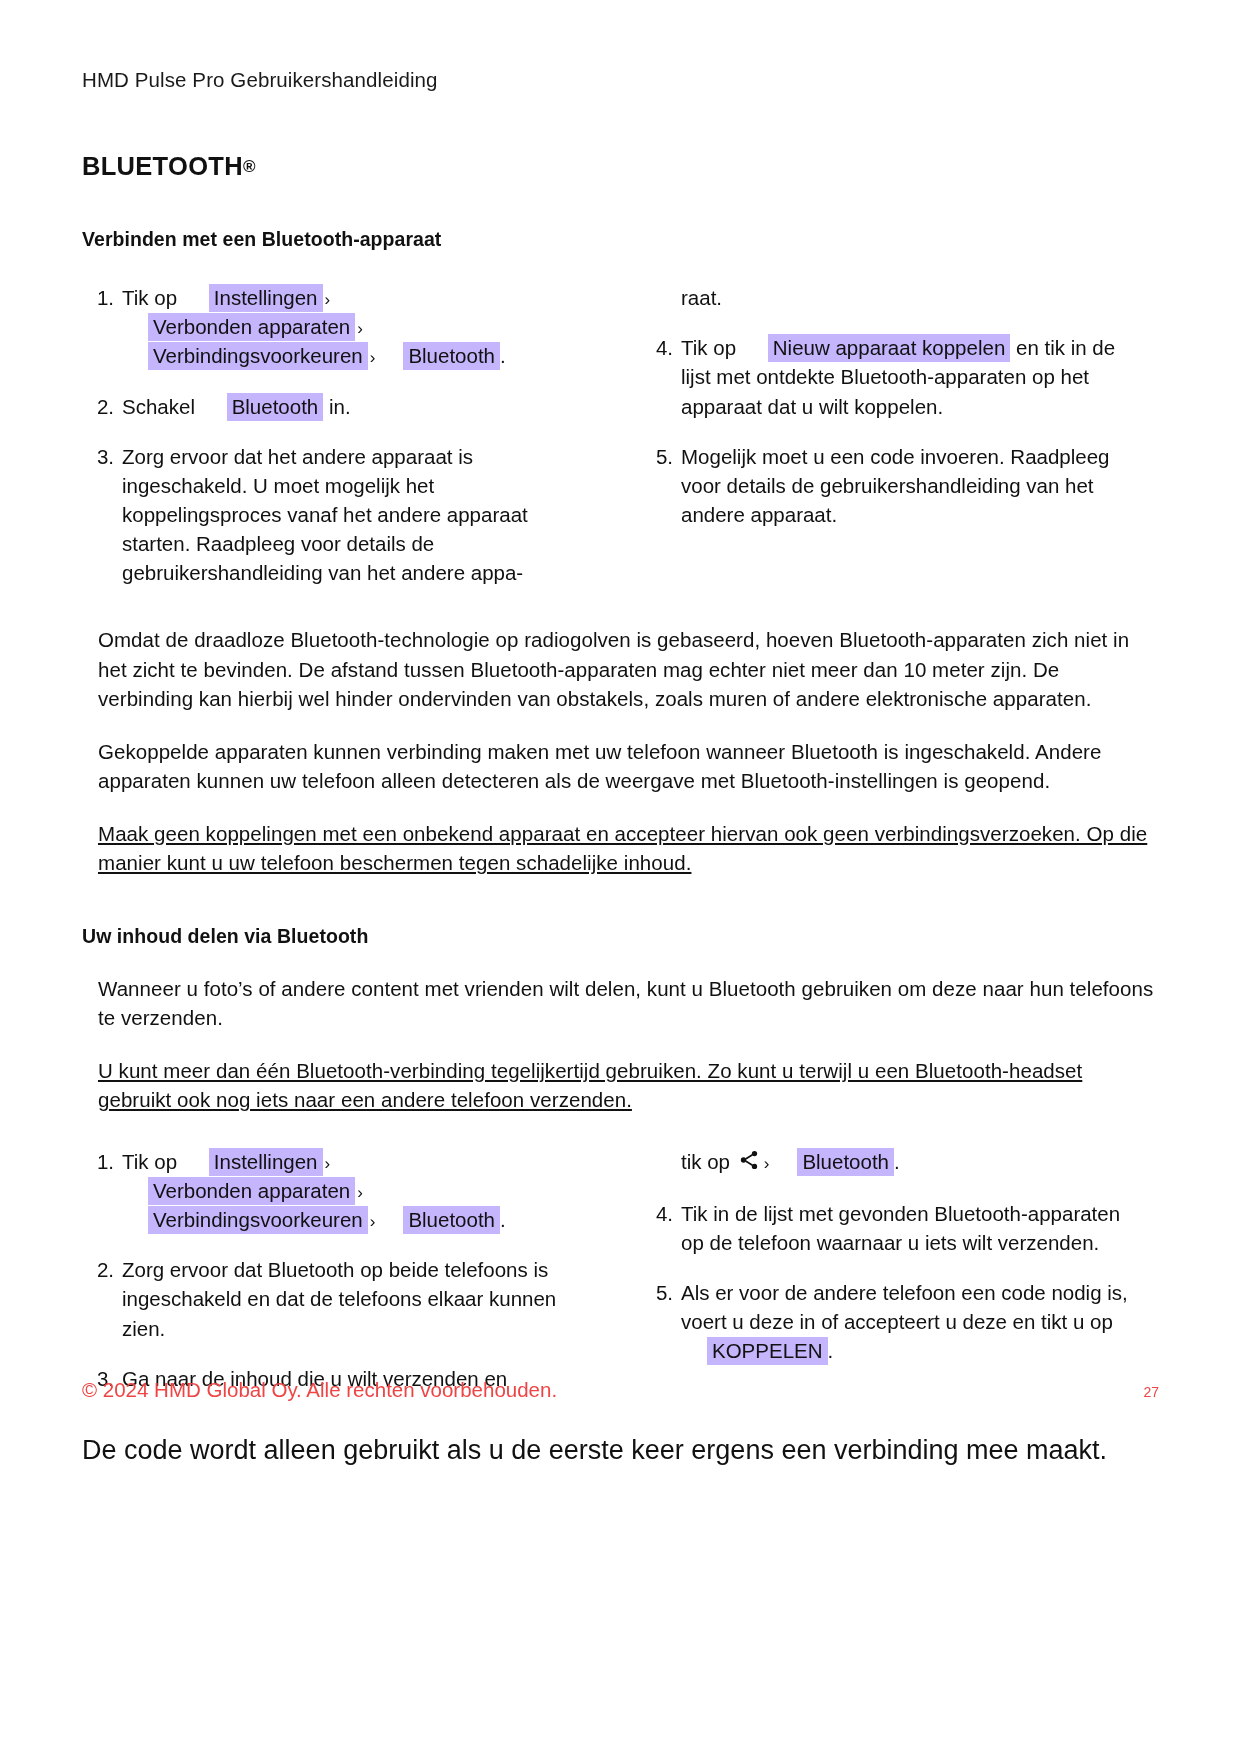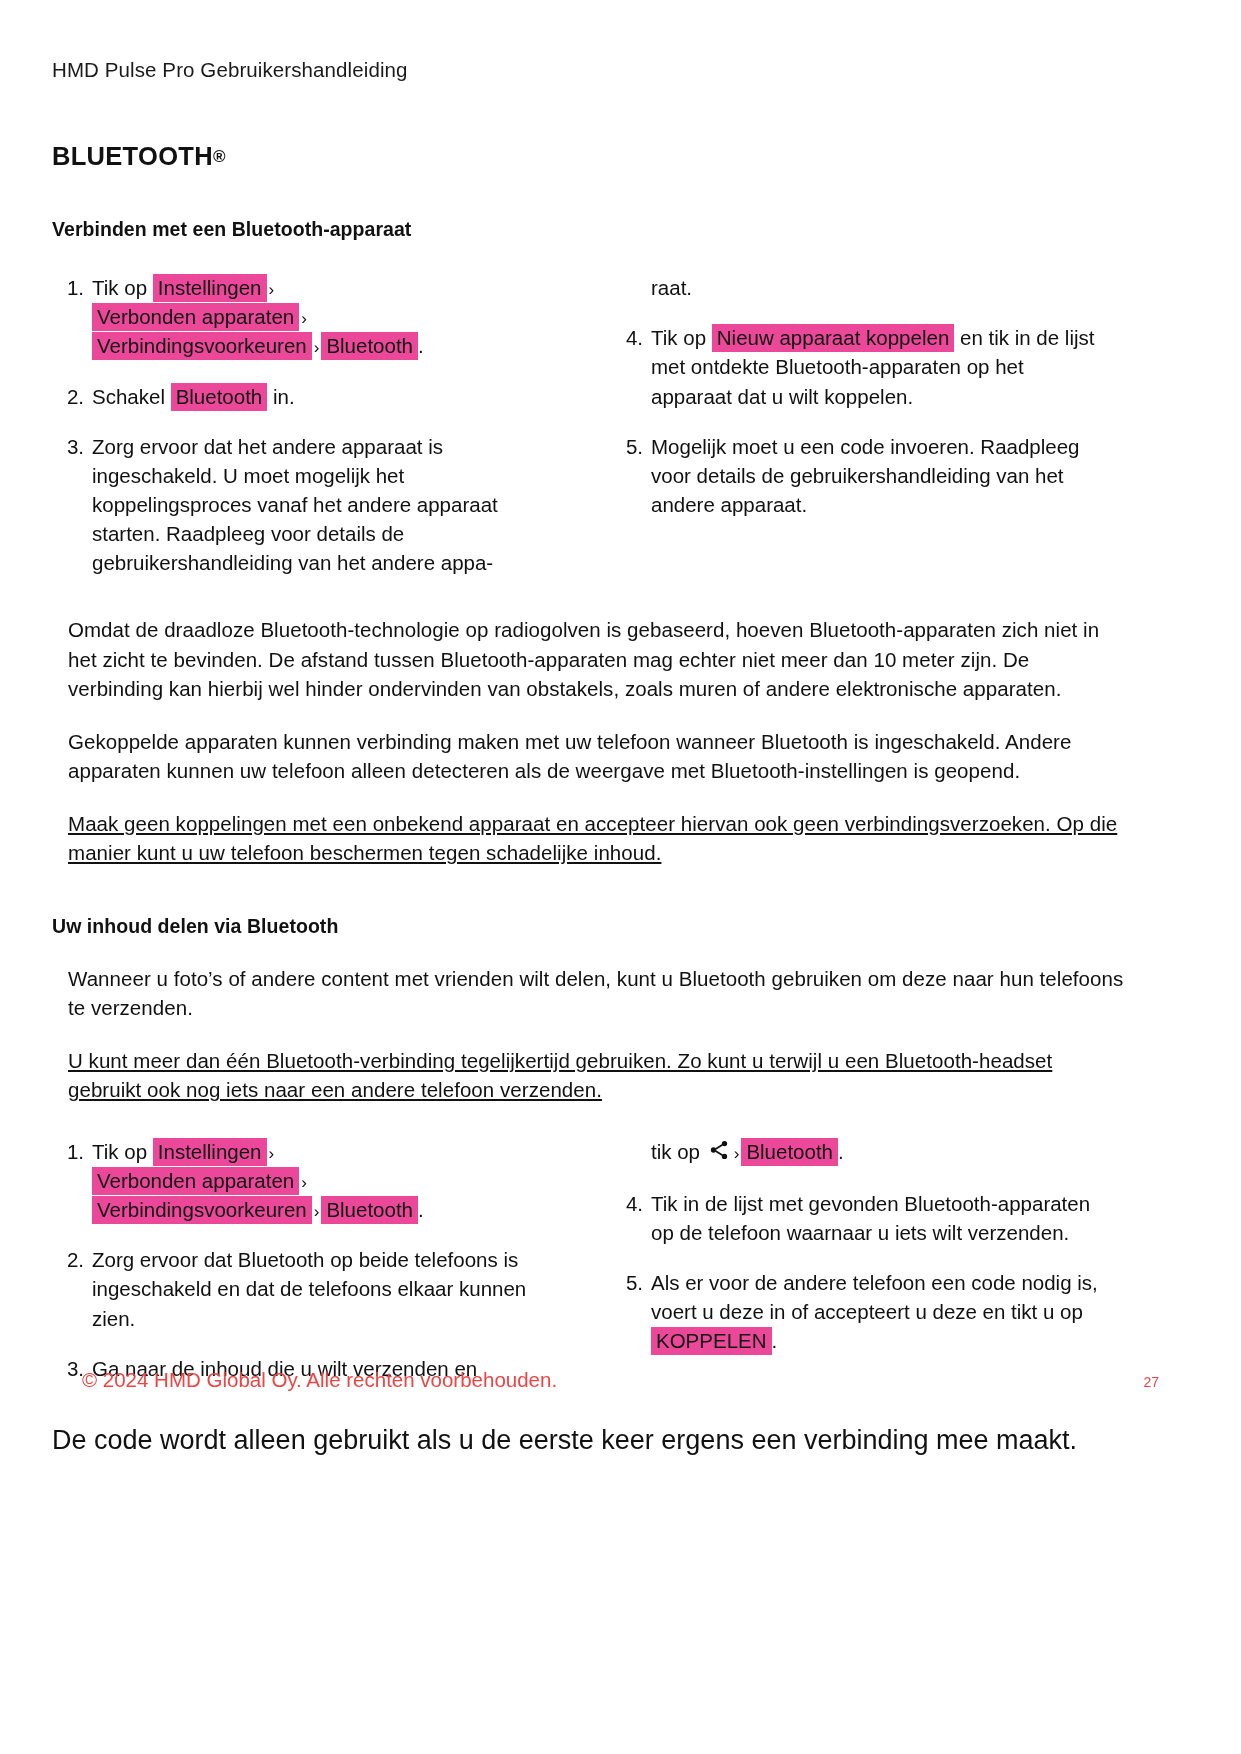--- a/index.html
+++ b/index.html
@@ -12,25 +12,25 @@
     height: 1754px;
     font-family: "Liberation Sans", sans-serif;
     color: #111111;
     -webkit-font-smoothing: antialiased;
     position: relative;
     overflow: hidden;
   }
 
   .page {
     position: absolute;
-    left: 0; top: 2px;
+    left: 0; top: 12px;
     width: 1241px;
     height: 1468px;
     box-sizing: border-box;
-    padding: 55px 82px 0 52px;
+    padding: 55px 82px 0 82px;
   }
 
   .running-head {
     font-size: 20.5px;
     color: #1a1a1a;
     letter-spacing: 0.1px;
     margin: 0 0 0 0;
     line-height: 1.3;
   }
 
@@ -81,25 +81,26 @@
     position: absolute;
     left: 2px;
     top: 0;
     width: 30px;
     text-align: right;
     font-size: 20.5px;
   }
   li.no-num { padding-left: 40px; }
 
   .hl {
-    background: #ec4899;
+    background: #c4b5fd;
     padding: 2px 5px 3px 5px;
     border-radius: 0;
     white-space: nowrap;
     box-decoration-break: clone;
+    margin-left: 26px;
     -webkit-box-decoration-break: clone;
   }
   .chev {
     font-size: 17px;
     padding: 0 2px;
     color: #111;
   }
 
   .share-icon {
     display: inline-block;

